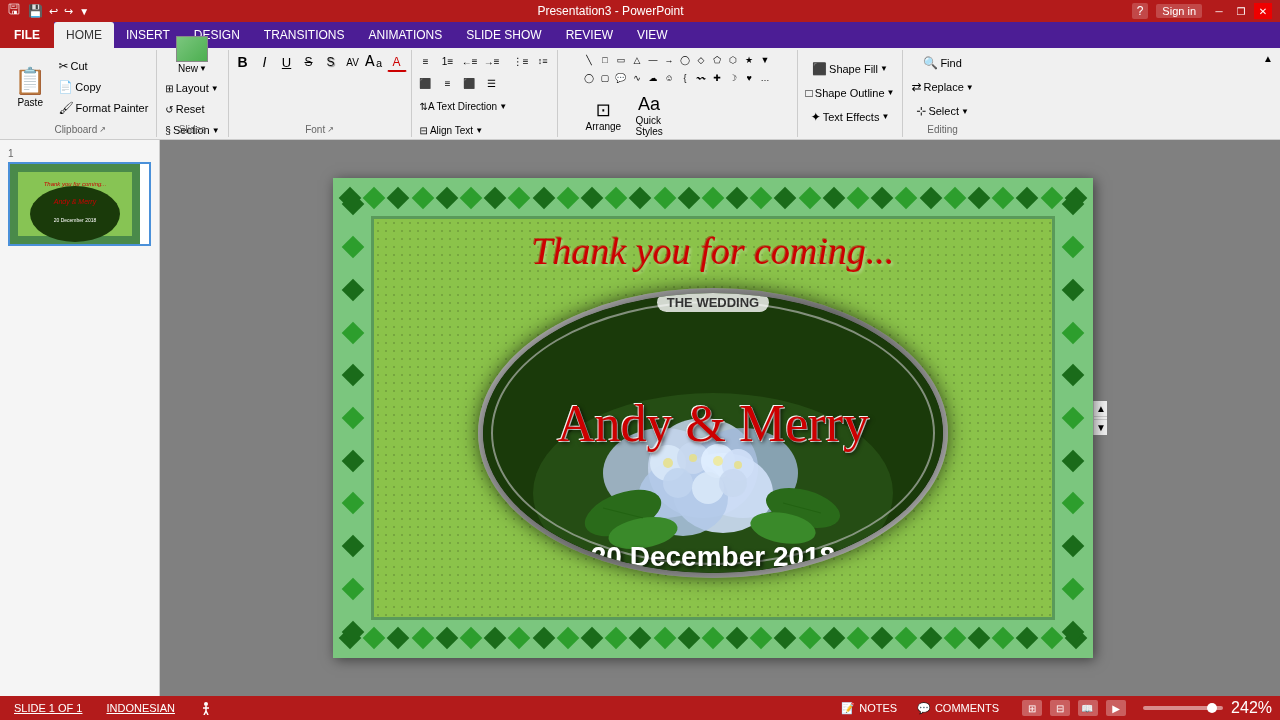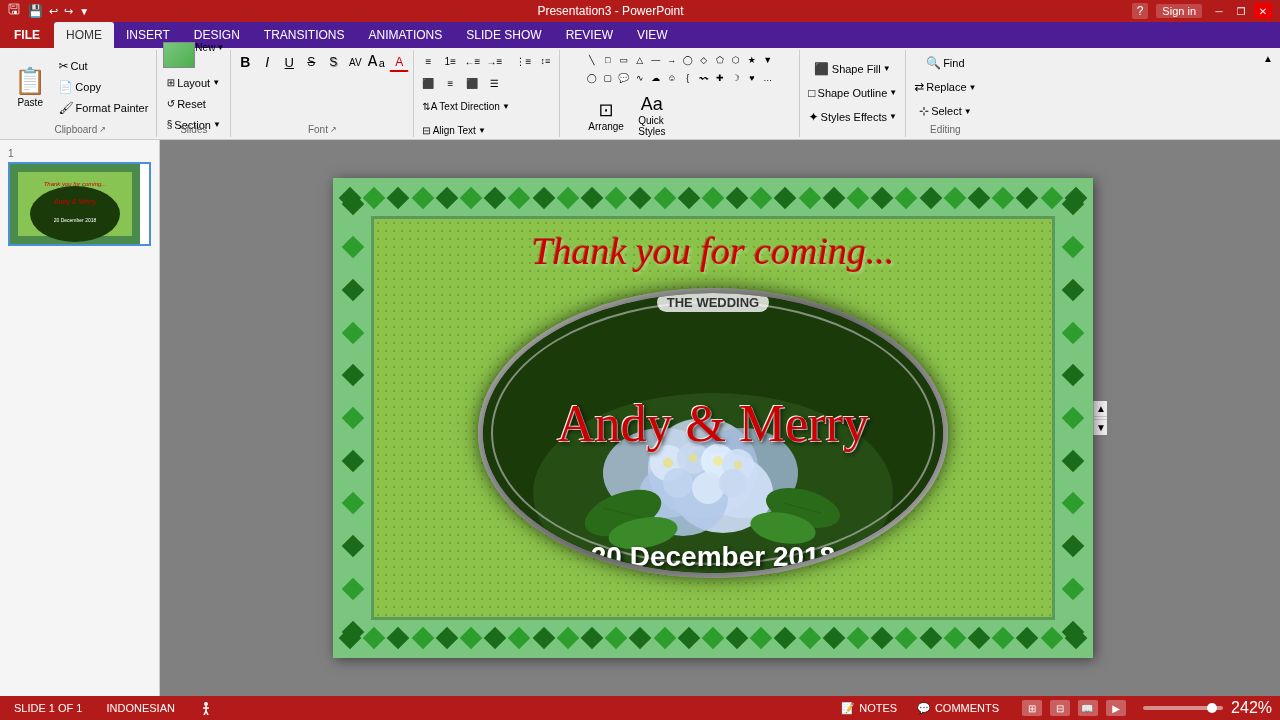--- a/index.html
+++ b/index.html
@@ -357,21 +357,21 @@
     #status-bar {
       height: 24px;
       background: #b31b1b;
       display: flex;
       align-items: center;
       justify-content: space-between;
       padding: 0 8px;
       color: white;
       font-size: 11px;
     }
-    .status-left { display: flex; gap: 12px; align-items: center; }
+    .status-left { display: flex; gap: 12px; align-items: center; text-decoration: underline; }
     .status-right { display: flex; gap: 8px; align-items: center; }
     .status-btn {
       padding: 1px 6px;
       cursor: pointer;
       border-radius: 2px;
       display: flex;
       align-items: center;
       gap: 4px;
     }
     .view-btn {
@@ -473,21 +473,21 @@
     <div class="ribbon-group-label">
       <span>Clipboard</span>
       <span style="cursor:pointer; font-size:8px;">↗</span>
     </div>
   </div>
 
   <div class="ribbon-group">
     <div class="ribbon-group-content">
       <div style="display:flex; flex-direction:column; align-items:center; height:60px; justify-content:center; gap:2px;">
         <div style="display:flex; align-items:center;">
-          <div style="display:flex;flex-direction:row;align-items:flex-start;cursor:pointer;padding:2px;">
+          <div style="display:flex;flex-direction:column;align-items:center;cursor:pointer;padding:2px;">
             <div style="width:32px;height:26px;background:linear-gradient(135deg,#7bc67e,#4caf50);border:1px solid #888;margin-bottom:1px;"></div>
             <div style="font-size:10px; display:flex; align-items:center;">New<span style="font-size:8px;margin-left:1px;">▼</span></div>
           </div>
         </div>
         <div style="display:flex; flex-direction:column; gap:1px;">
           <div class="ribbon-btn-small">
             <span style="font-size:10px;">⊞</span>
             <span>Layout</span>
             <span style="font-size:8px;">▼</span>
           </div>
@@ -627,21 +627,21 @@
         <span>Shape Fill</span>
         <span style="font-size:8px;">▼</span>
       </div>
       <div class="shape-fill-btn">
         <span style="font-size:12px;">□</span>
         <span>Shape Outline</span>
         <span style="font-size:8px;">▼</span>
       </div>
       <div class="shape-fill-btn">
         <span style="font-size:12px;">✦</span>
-        <span>Styles Effects</span>
+        <span>Text Effects</span>
         <span style="font-size:8px;">▼</span>
       </div>
     </div>
     <div class="ribbon-group-label"> </div>
   </div>
 
   <div class="ribbon-group" style="border-right:none;">
     <div class="ribbon-group-content" style="flex-direction:column; justify-content:center; gap:4px;">
       <div class="ribbon-btn-small">
         <span style="font-size:12px;">🔍</span>

